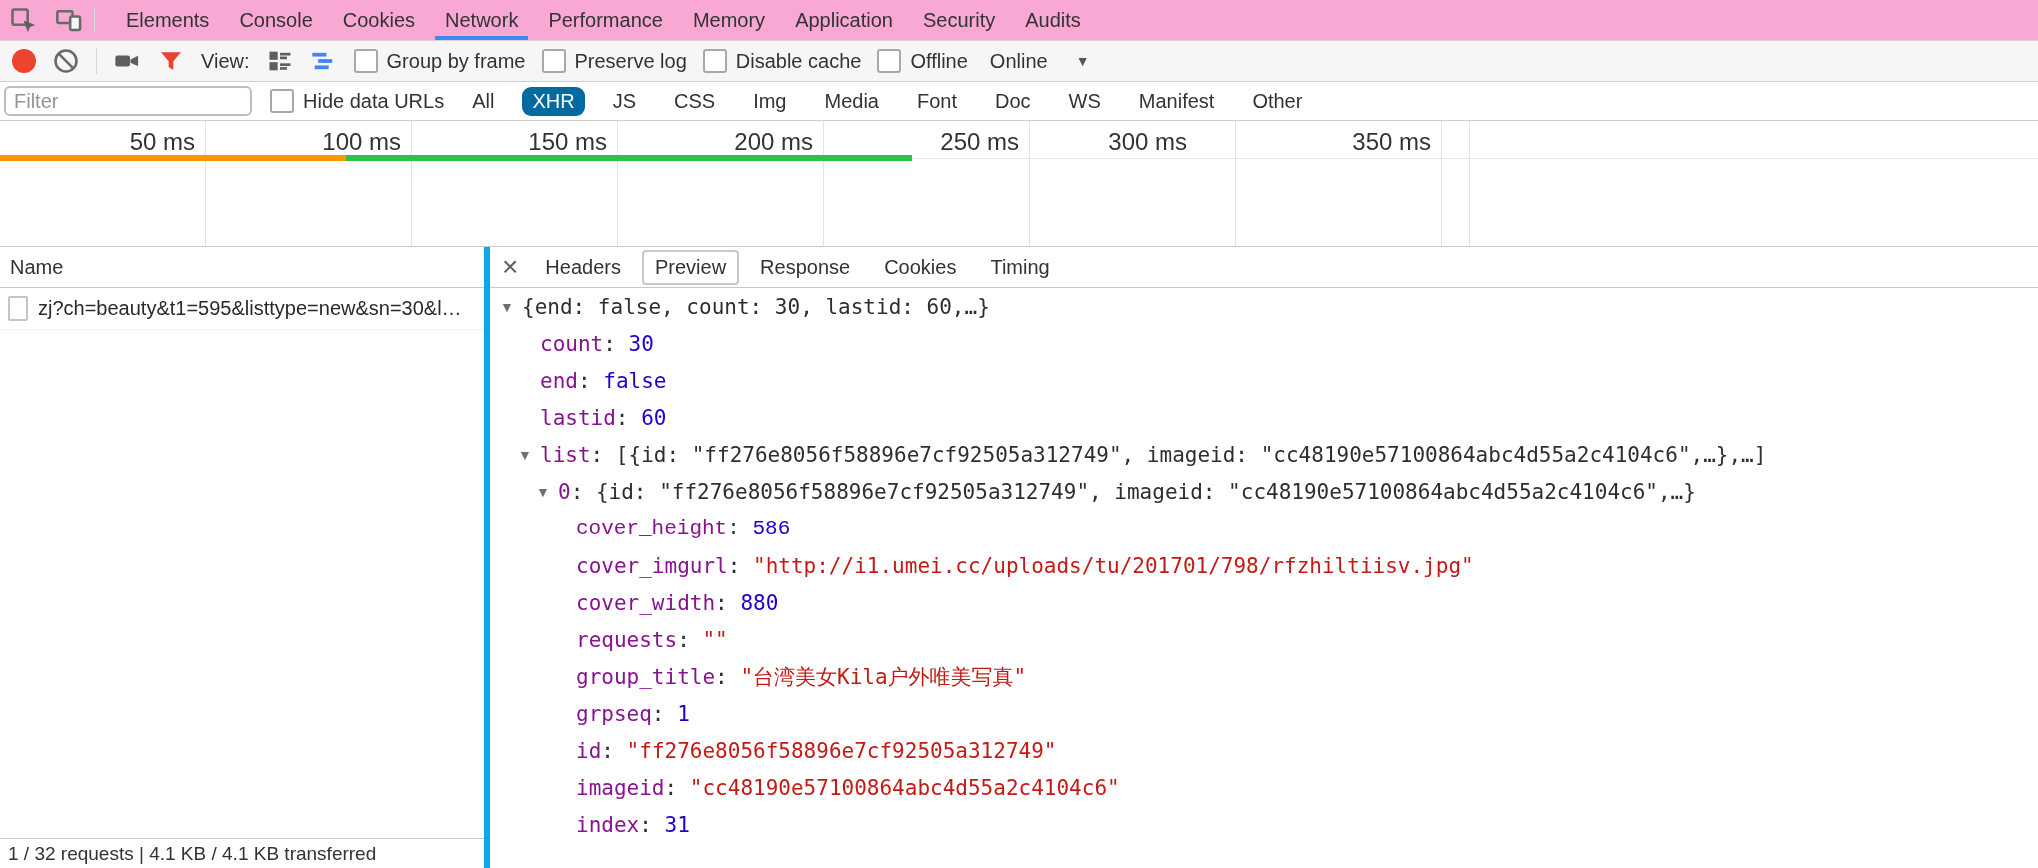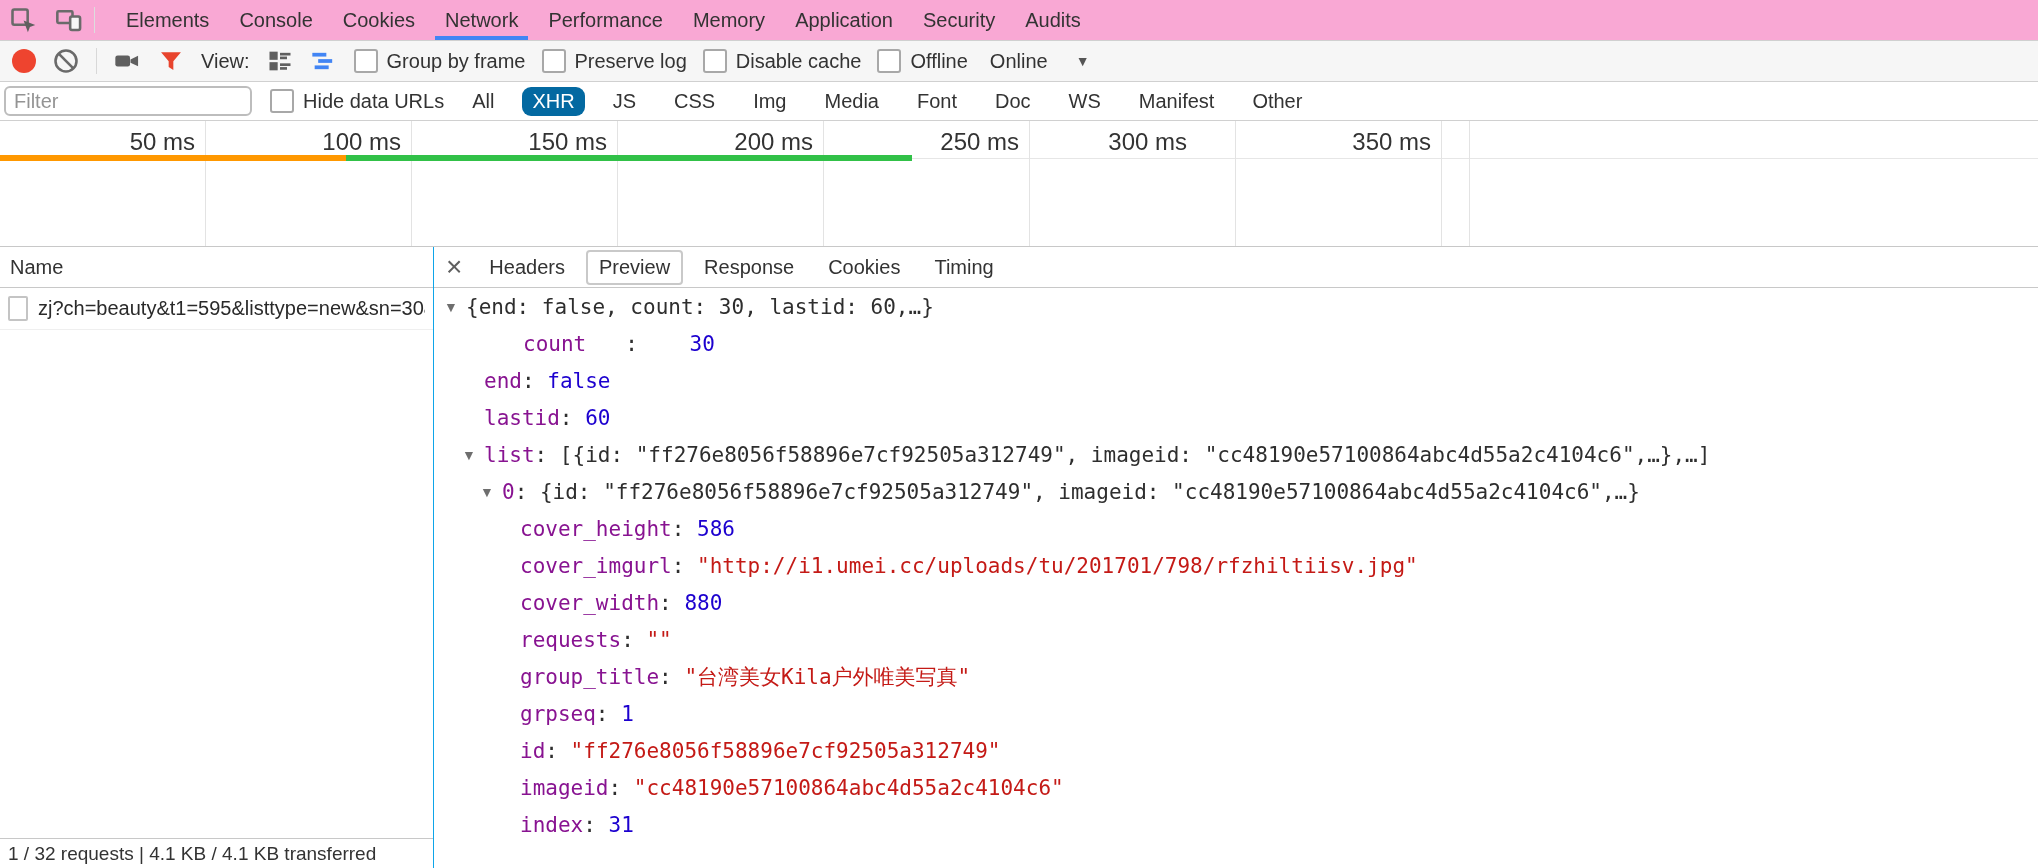--- a/index.html
+++ b/index.html
@@ -43,21 +43,21 @@
 
   
   .overview{height:126px;border-bottom:1px solid #c8c8c8;position:relative;flex:none;background:#fff;overflow:hidden}
   .ov-header-line{position:absolute;top:37px;left:0;right:0;height:1px;background:#e6e6e6}
   .gridline{position:absolute;top:0;bottom:0;width:1px;background:#e3e3e3}
   .tick-label{position:absolute;top:7px;font-size:24px;color:#333;transform:translateX(-100%);white-space:nowrap}
   .ov-bar{position:absolute;top:34px;height:6px}
 
   
   .main{flex:1;display:flex;min-height:0}
-  .left{width:434px;flex:none;border-right:1px solid #0ea5e9;display:flex;flex-direction:column;min-height:0;background:#fff}
+  .left{width:490px;flex:none;border-right:6px solid #0ea5e9;display:flex;flex-direction:column;min-height:0;background:#fff}
   .name-header{height:41px;border-bottom:1px solid #c8c8c8;display:flex;align-items:center;padding-left:10px;flex:none;cursor:pointer}
   .req-rows{flex:1;min-height:0;overflow:hidden}
   .req-row{height:42px;display:flex;align-items:center;gap:10px;padding:0 8px;border-bottom:1px solid #efefef;cursor:pointer}
   .req-icon{width:20px;height:25px;border:2px solid #c4c4c4;border-radius:2px;background:#fff;flex:none}
   .req-name{white-space:nowrap;overflow:hidden;color:#2a2a2a}
   .statusbar{height:30px;border-top:1px solid #c8c8c8;display:flex;align-items:center;padding-left:8px;
     font-size:19px;color:#333;flex:none;white-space:nowrap;overflow:hidden}
 
   .right{flex:1;display:flex;flex-direction:column;min-width:0;background:#fff}
   .detail-tabs{height:41px;border-bottom:1px solid #c8c8c8;display:flex;align-items:center;gap:8px;padding-left:12px;flex:none}
@@ -203,26 +203,26 @@
       </div>
     </div>
 
     <div class="right">
       <div class="detail-tabs">
         <span class="close-x">×</span>
         <span class="contents" id="detail-tab-strip"><div class="dtab">Headers</div><div class="dtab active">Preview</div><div class="dtab">Response</div><div class="dtab">Cookies</div><div class="dtab">Timing</div></span>
       </div>
       <div class="preview" id="preview-rows">
           <div class="prow" style="padding-left: 10px;"><span class="arrow">▼</span><span class="tk tk-plain">{end: false, count: 30, lastid: 60,…}</span></div>
-          <div class="prow" style="padding-left: 28px; gap: 39px;"><span class="arrow"></span><span class="tk tk-name">count</span><span class="tk tk-plain">: </span><span class="tk tk-num">30</span></div>
+          <div class="prow" style="padding-left: 28px;"><span class="arrow"></span><span class="tk tk-name">count</span><span class="tk tk-plain">: </span><span class="tk tk-num">30</span></div>
           <div class="prow" style="padding-left: 28px;"><span class="arrow"></span><span class="tk tk-name">end</span><span class="tk tk-plain">: </span><span class="tk tk-bool">false</span></div>
           <div class="prow" style="padding-left: 28px;"><span class="arrow"></span><span class="tk tk-name">lastid</span><span class="tk tk-plain">: </span><span class="tk tk-num">60</span></div>
           <div class="prow" style="padding-left: 28px;"><span class="arrow">▼</span><span class="tk tk-name">list</span><span class="tk tk-plain">: [{id: "ff276e8056f58896e7cf92505a312749", imageid: "cc48190e57100864abc4d55a2c4104c6",…},…]</span></div>
           <div class="prow" style="padding-left: 46px;"><span class="arrow">▼</span><span class="tk tk-name">0</span><span class="tk tk-plain">: {id: "ff276e8056f58896e7cf92505a312749", imageid: "cc48190e57100864abc4d55a2c4104c6",…}</span></div>
-          <div class="prow" style="padding-left: 64px;"><span class="arrow"></span><span class="tk tk-name">cover_height</span><span class="tk tk-plain">: </span><span class="tk tk-num">586</span></div>
+          <div class="prow" style="padding-left: 64px; font-family: Liberation Mono, monospace;"><span class="arrow"></span><span class="tk tk-name">cover_height</span><span class="tk tk-plain">: </span><span class="tk tk-num">586</span></div>
           <div class="prow" style="padding-left: 64px;"><span class="arrow"></span><span class="tk tk-name">cover_imgurl</span><span class="tk tk-plain">: </span><span class="tk tk-str">"http://i1.umei.cc/uploads/tu/201701/798/rfzhiltiisv.jpg"</span></div>
           <div class="prow" style="padding-left: 64px;"><span class="arrow"></span><span class="tk tk-name">cover_width</span><span class="tk tk-plain">: </span><span class="tk tk-num">880</span></div>
           <div class="prow" style="padding-left: 64px;"><span class="arrow"></span><span class="tk tk-name">requests</span><span class="tk tk-plain">: </span><span class="tk tk-str">""</span></div>
           <div class="prow" style="padding-left: 64px;"><span class="arrow"></span><span class="tk tk-name">group_title</span><span class="tk tk-plain">: </span><span class="tk tk-str">"台湾美女Kila户外唯美写真"</span></div>
           <div class="prow" style="padding-left: 64px;"><span class="arrow"></span><span class="tk tk-name">grpseq</span><span class="tk tk-plain">: </span><span class="tk tk-num">1</span></div>
           <div class="prow" style="padding-left: 64px;"><span class="arrow"></span><span class="tk tk-name">id</span><span class="tk tk-plain">: </span><span class="tk tk-str">"ff276e8056f58896e7cf92505a312749"</span></div>
           <div class="prow" style="padding-left: 64px;"><span class="arrow"></span><span class="tk tk-name">imageid</span><span class="tk tk-plain">: </span><span class="tk tk-str">"cc48190e57100864abc4d55a2c4104c6"</span></div>
           <div class="prow" style="padding-left: 64px;"><span class="arrow"></span><span class="tk tk-name">index</span><span class="tk tk-plain">: </span><span class="tk tk-num">31</span></div>
         </div>
     </div>

